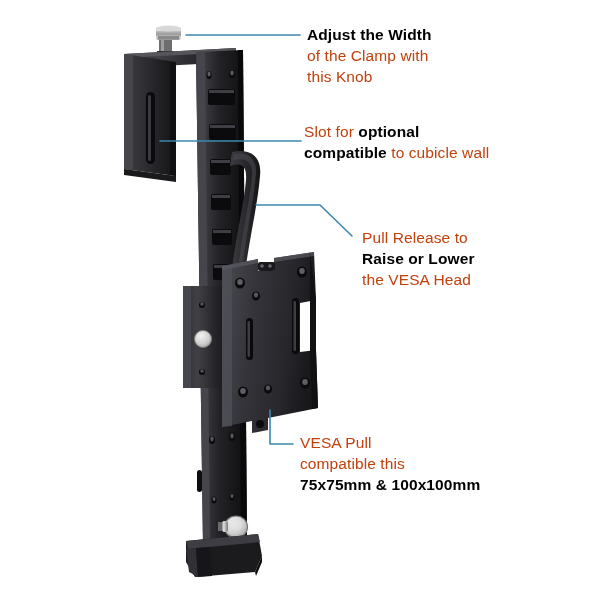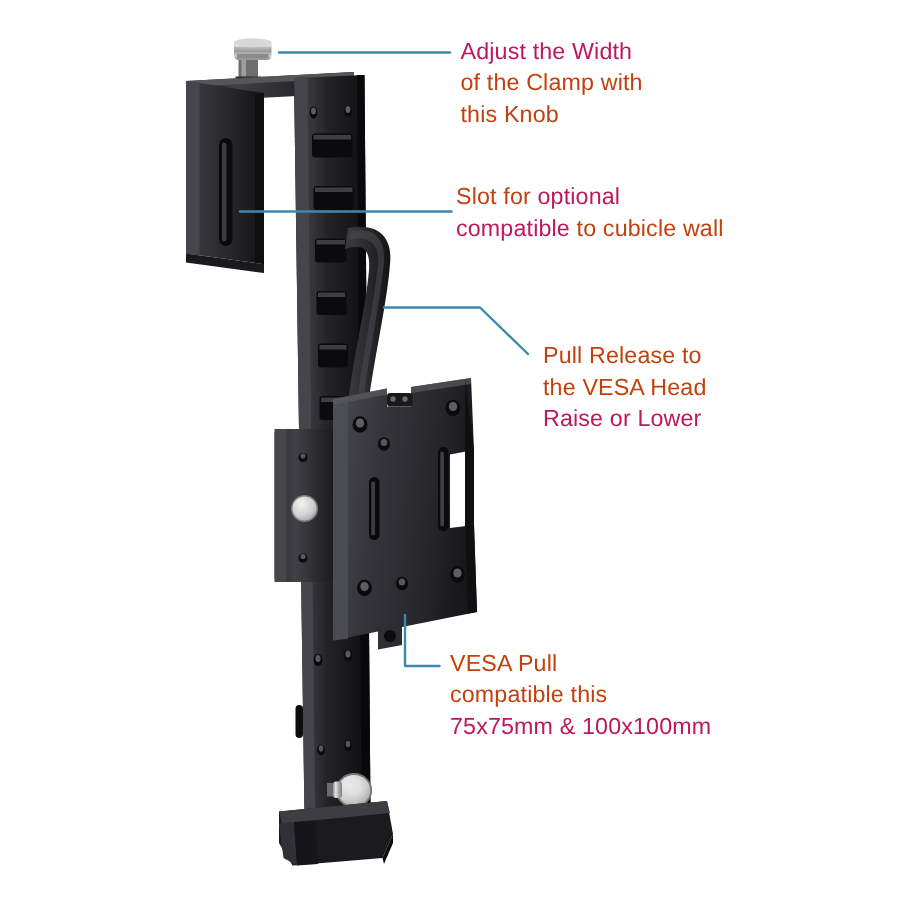--- a/index.html
+++ b/index.html
@@ -23,22 +23,22 @@
 
   .callout {
     position: absolute;
     color: #2e7cab;
     font-size: 15.5px;
     line-height: 21px;
     letter-spacing: 0.1px;
     white-space: nowrap;
   }
   .callout .b {
-    font-weight: normal;
-    color: #be185d;
+    font-weight: bold;
+    color: #000000;
   }
   .callout .r { font-weight: normal; color: #c2410c; }
 
   #callout-knob   { left: 307px; top: 24px; }
   #callout-slot   { left: 304px; top: 121px; }
   #callout-pull   { left: 362px; top: 227px; }
   #callout-vesa   { left: 300px; top: 432px; }
 </style>
 </head>
 <body>
@@ -278,25 +278,25 @@
     <div>
       <span class="b">compatible</span><span class="r"> to cubicle wall</span>
     </div>
   </div>
 
   <div class="callout" id="callout-pull">
     <div>
       <span class="r">Pull Release to</span>
     </div>
     <div>
+      <span class="b">Raise or Lower</span>
+    </div>
+    <div>
       <span class="r">the VESA Head</span>
     </div>
-    <div>
-      <span class="b">Raise or Lower</span>
-    </div>
   </div>
 
   <div class="callout" id="callout-vesa">
     <div>
       <span class="r">VESA Pull</span>
     </div>
     <div>
       <span class="r">compatible this</span>
     </div>
     <div>

